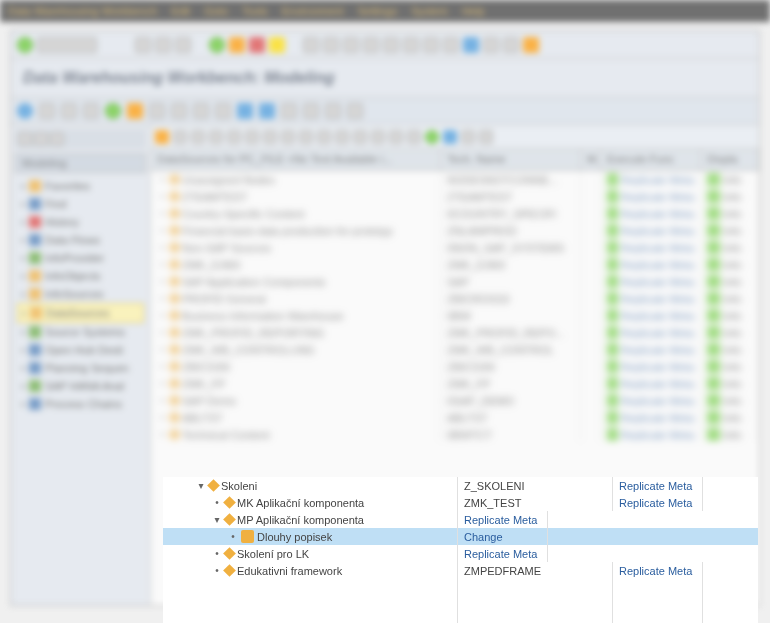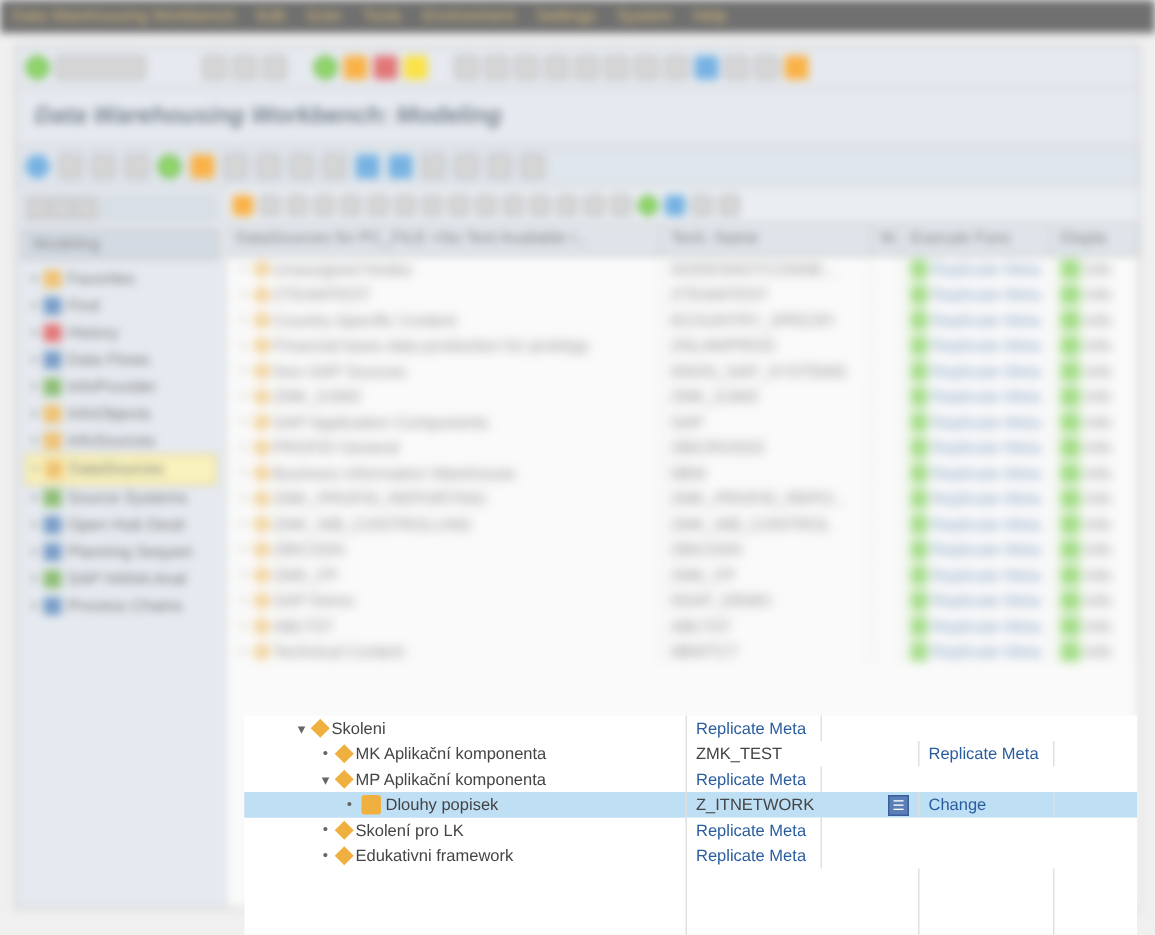--- a/index.html
+++ b/index.html
@@ -529,20 +529,21 @@
 
 <div class="focus-area">
   <div id="focus-tree">
       <div class="tree-row">
     <div class="col col1">
           <span class="indent" style="width:24px"></span>
           <span class="expand">▾</span>
           <span class="node-icon diamond-icon"></span>
           <span>Skoleni</span>
         </div>
+    <div class="col col2" style="justify-content:space-between">Z_SKOLENI</div>
     <div class="col col4">
           <span class="exec-link">Replicate Meta</span>
         </div>
   </div>
       <div class="tree-row">
     <div class="col col1">
           <span class="indent" style="width:40px"></span>
           <span class="expand">•</span>
           <span class="node-icon diamond-icon"></span>
           <span>MK Aplikační komponenta</span>
@@ -563,21 +564,20 @@
           <span class="exec-link">Replicate Meta</span>
         </div>
   </div>
       <div class="tree-row selected">
     <div class="col col1">
           <span class="indent" style="width:56px"></span>
           <span class="expand">•</span>
           <span class="node-icon orange-icon"></span>
           <span>Dlouhy popisek</span>
         </div>
-    <div class="col col2" style="justify-content:space-between">Z_ITNETWORK<span class="sel-btn">☰</span></div>
     <div class="col col4">
           <span class="exec-link">Change</span>
         </div>
   </div>
       <div class="tree-row">
     <div class="col col1">
           <span class="indent" style="width:40px"></span>
           <span class="expand">•</span>
           <span class="node-icon diamond-icon"></span>
           <span>Skolení pro LK</span>
@@ -586,20 +586,21 @@
           <span class="exec-link">Replicate Meta</span>
         </div>
   </div>
       <div class="tree-row">
     <div class="col col1">
           <span class="indent" style="width:40px"></span>
           <span class="expand">•</span>
           <span class="node-icon diamond-icon"></span>
           <span>Edukativni framework</span>
         </div>
+    <div class="col col2" style="justify-content:space-between">ZMPEDFRAME</div>
     <div class="col col4">
           <span class="exec-link">Replicate Meta</span>
         </div>
   </div>
       <div class="tree-row">
         <div class="col col1"></div>
         <div class="col col2"></div>
         <div class="col col4"></div>
       </div>
       <div class="tree-row">

